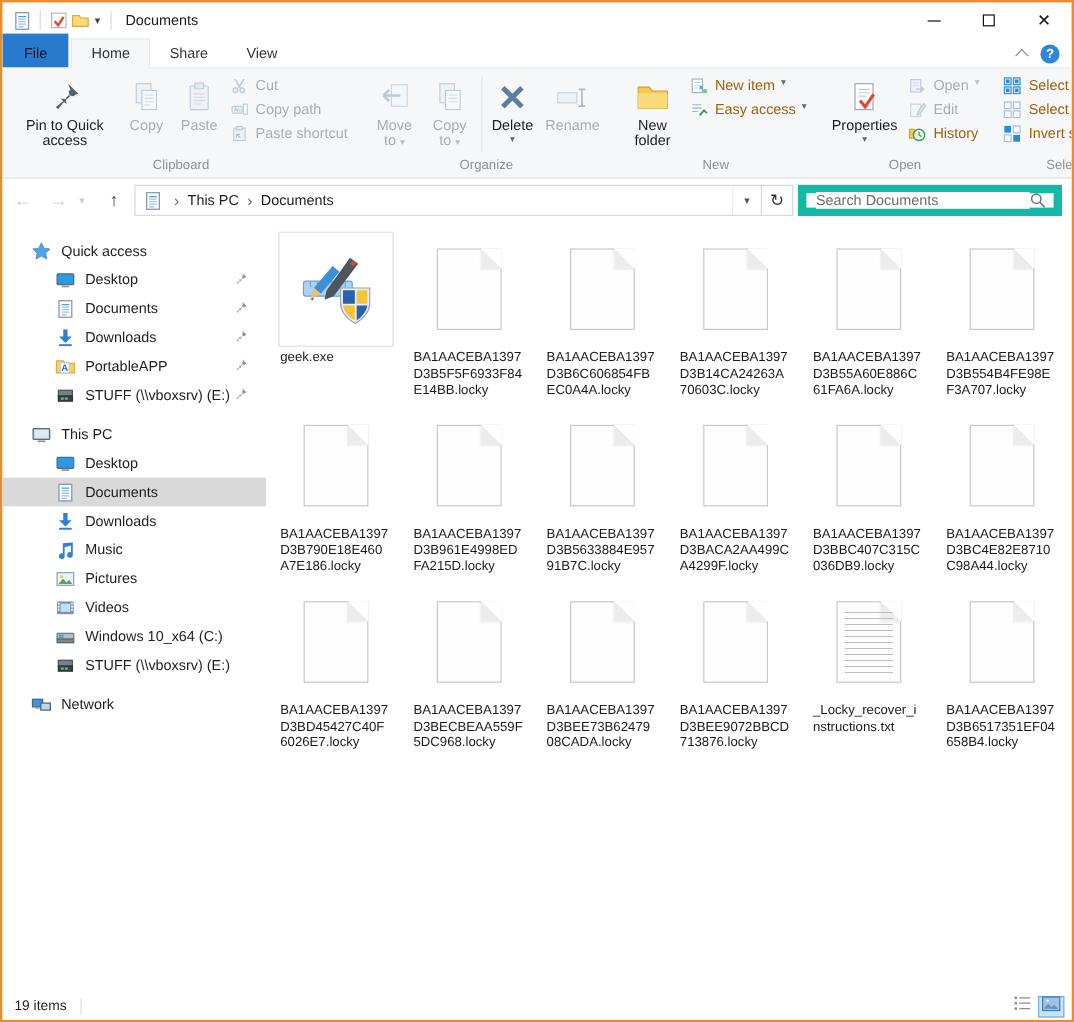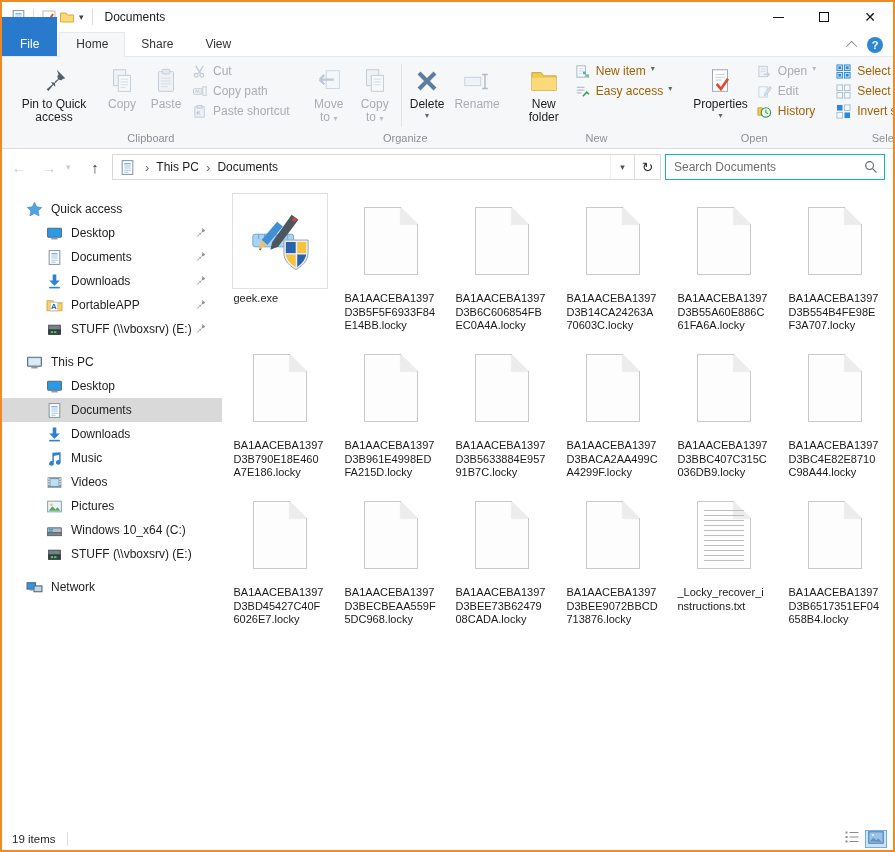--- a/index.html
+++ b/index.html
@@ -14,21 +14,21 @@
   .win-title { font-size:12px; color:#1a1a1a; margin-left:6px; }
   .win-controls { margin-left:auto; display:flex; height:100%; }
   .wc { width:46px; display:flex; align-items:center; justify-content:center; }
   .wc-min i { display:block; width:11px; height:1px; background:#111; }
   .wc-max i { display:block; width:10px; height:10px; border:1px solid #111; }
   .wc-close { font-size:14px; color:#111; line-height:1; }
 
   
   .tabrow { height:25px; display:flex; align-items:flex-end; border-bottom:1px solid #e8e9ea; flex:0 0 auto; background:#fff; position:relative; }
   .tab { font-size:12px; padding:4px 16px 5px; color:#333; cursor:default; }
-  .tab-file { background:#2979cc; color:#ffffff; padding:20px 18px 5px; margin-right:2px; }
+  .tab-file { background:#2979cc; color:#0f172a; padding:9px 18px 5px; margin-right:2px; }
   .tab.active { background:#f6f7f8; border:1px solid #e8e9ea; border-bottom:1px solid #f6f7f8; margin-bottom:-1px; }
   .tabrow-right { margin-left:auto; display:flex; align-items:center; gap:10px; padding-right:10px; padding-bottom:3px; }
   .chev-up { width:8px; height:8px; border-left:1.5px solid #8a8a8a; border-top:1.5px solid #8a8a8a; transform:rotate(45deg) translateY(2px); }
   .help-btn { width:16px; height:16px; border-radius:50%; background:#2f86d6; color:#fff; font-size:11px; font-weight:bold; display:flex; align-items:center; justify-content:center; }
 
   
   .ribbon { height:92px; background:#f6f7f8; border-bottom:1px solid #dadbdc; display:flex; flex:0 0 auto; padding-top:1px; }
   .rgroup { display:flex; flex-direction:column; }
   .rgroup-body { display:flex; align-items:flex-start; padding:2px 6px 0; flex:1; }
   .rgroup-label { text-align:center; font-size:11px; color:#8a9199; height:17px; line-height:15px; }
@@ -52,21 +52,21 @@
   .navbtn { width:26px; text-align:center; font-size:15px; color:#c9cdd1; }
   .navbtn.enabled { color:#3b3b3b; }
   .nav-drop { width:12px; font-size:9px; color:#c9cdd1; }
   .addrbox { flex:1; height:26px; border:1px solid #d9d9d9; display:flex; align-items:center; padding-left:6px; background:#fff; }
   .crumb-icon { width:17px; height:17px; display:inline-flex; margin-right:2px; }
   .crumb-chev { font-size:13px; color:#6b6b6b; padding:0 7px; }
   .crumb { font-size:12px; color:#1c1c1c; }
   .addr-right { margin-left:auto; display:flex; align-items:center; height:100%; }
   .addr-drop { width:24px; text-align:center; font-size:9px; color:#555; border-left:1px solid #eee; height:100%; line-height:25px; }
   .addr-refresh { width:26px; text-align:center; font-size:14px; color:#333; border-left:1px solid #d9d9d9; height:100%; line-height:25px; }
-  .searchbox { width:220px; height:26px; border:1px solid #14b8a6; display:flex; align-items:center; padding:0 6px 0 8px; background:#fff; }
+  .searchbox { width:220px; height:26px; border:7px solid #14b8a6; display:flex; align-items:center; padding:0 6px 0 8px; background:#fff; }
   .searchbox input { border:none; outline:none; flex:1; font-size:12px; color:#333; font-family:inherit; }
   .searchbox input::placeholder { color:#6d6d6d; }
   .search-icon { width:14px; height:14px; display:inline-flex; }
 
   
   .content { flex:1; display:flex; overflow:hidden; background:#fff; }
   .sidebar { width:220px; padding-top:12px; flex:0 0 auto; overflow:hidden; }
   .side-row { height:24px; display:flex; align-items:center; padding-left:44px; position:relative; font-size:12px; color:#1e1e1e; }
   .side-row.header { padding-left:24px; }
   .side-row.gap { margin-top:9px; }
@@ -563,43 +563,43 @@
           <span class="sicon">
             <svg width="17" height="17" viewBox="0 0 16 16">
               <path d="M6 2.5v8.1a2.2 2.2 0 1 0 1.4 2V5.6l5-1.2v5.2a2.2 2.2 0 1 0 1.4 2V2z" fill="#2e80d2"></path>
             </svg>
           </span>
           <span class="slabel">Music</span>
         </div>
         <div class="side-row">
           <span class="sicon">
             <svg width="17" height="17" viewBox="0 0 16 16">
+              <rect x="1.5" y="3" width="13" height="10" fill="#eaf4fb" stroke="#8fa6b8"></rect>
+              <circle cx="5" cy="6.3" r="1.2" fill="#f2c84b"></circle>
+              <path d="M2.5 12l3.6-4.2 2.8 3 2-2.2 2.6 3.4z" fill="#57a657"></path>
+            </svg>
+          </span>
+          <span class="slabel">Pictures</span>
+        </div>
+        <div class="side-row">
+          <span class="sicon">
+            <svg width="17" height="17" viewBox="0 0 16 16">
               <rect x="1.5" y="3" width="13" height="10" fill="#7f95a5"></rect>
               <rect x="4.2" y="4.8" width="7.6" height="6.4" fill="#bde0f2"></rect>
               <g fill="#fff">
                 <rect x="2.2" y="4" width="1.2" height="1.4"></rect>
                 <rect x="2.2" y="6.4" width="1.2" height="1.4"></rect>
                 <rect x="2.2" y="8.8" width="1.2" height="1.4"></rect>
                 <rect x="12.6" y="4" width="1.2" height="1.4"></rect>
                 <rect x="12.6" y="6.4" width="1.2" height="1.4"></rect>
                 <rect x="12.6" y="8.8" width="1.2" height="1.4"></rect>
               </g>
             </svg>
           </span>
           <span class="slabel">Videos</span>
-        </div>
-        <div class="side-row">
-          <span class="sicon">
-            <svg width="17" height="17" viewBox="0 0 16 16">
-              <rect x="1.5" y="3" width="13" height="10" fill="#eaf4fb" stroke="#8fa6b8"></rect>
-              <circle cx="5" cy="6.3" r="1.2" fill="#f2c84b"></circle>
-              <path d="M2.5 12l3.6-4.2 2.8 3 2-2.2 2.6 3.4z" fill="#57a657"></path>
-            </svg>
-          </span>
-          <span class="slabel">Pictures</span>
         </div>
         <div class="side-row">
           <span class="sicon">
             <svg width="17" height="17" viewBox="0 0 16 16">
               <rect x="1.5" y="5.5" width="13" height="4.5" rx=".5" fill="#b4bfc6" stroke="#707a80"></rect>
               <rect x="1.5" y="10" width="13" height="2.8" fill="#7d878d" stroke="#5f686e"></rect>
               <g fill="#1e9ae0">
                 <rect x="3" y="6.5" width="1.5" height="1.2"></rect>
                 <rect x="4.9" y="6.5" width="1.5" height="1.2"></rect>
                 <rect x="3" y="8" width="1.5" height="1.2"></rect>

